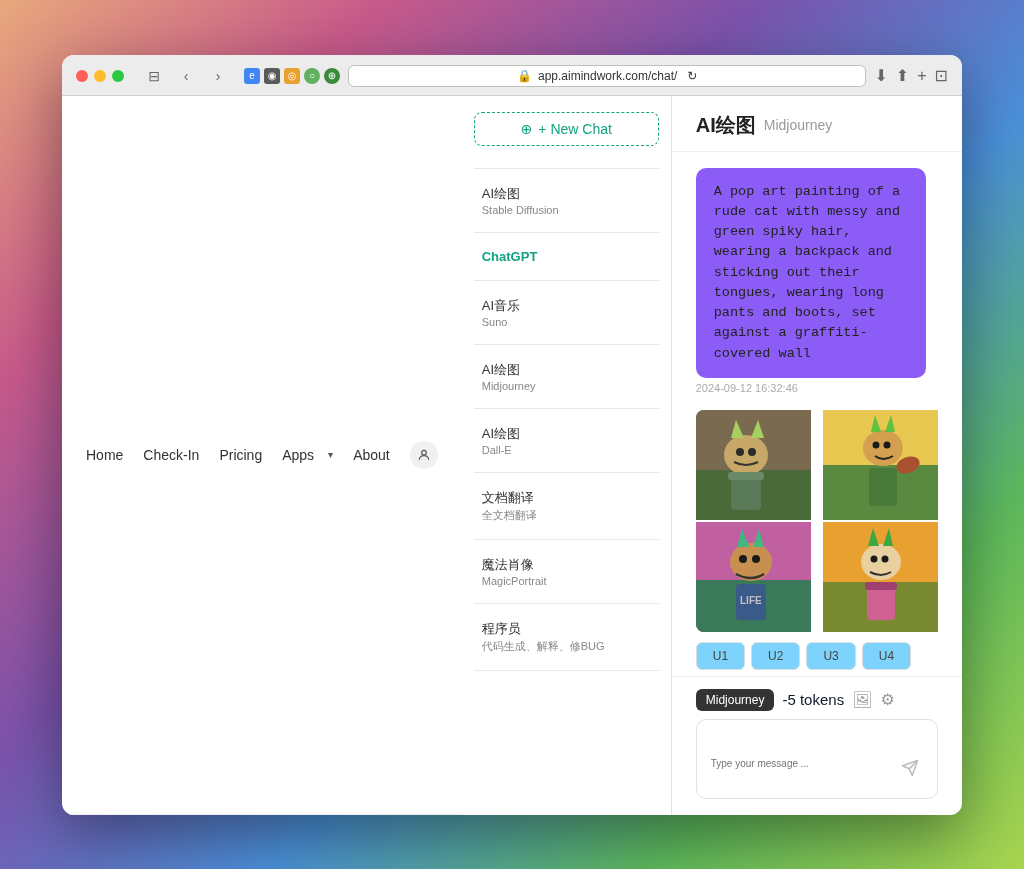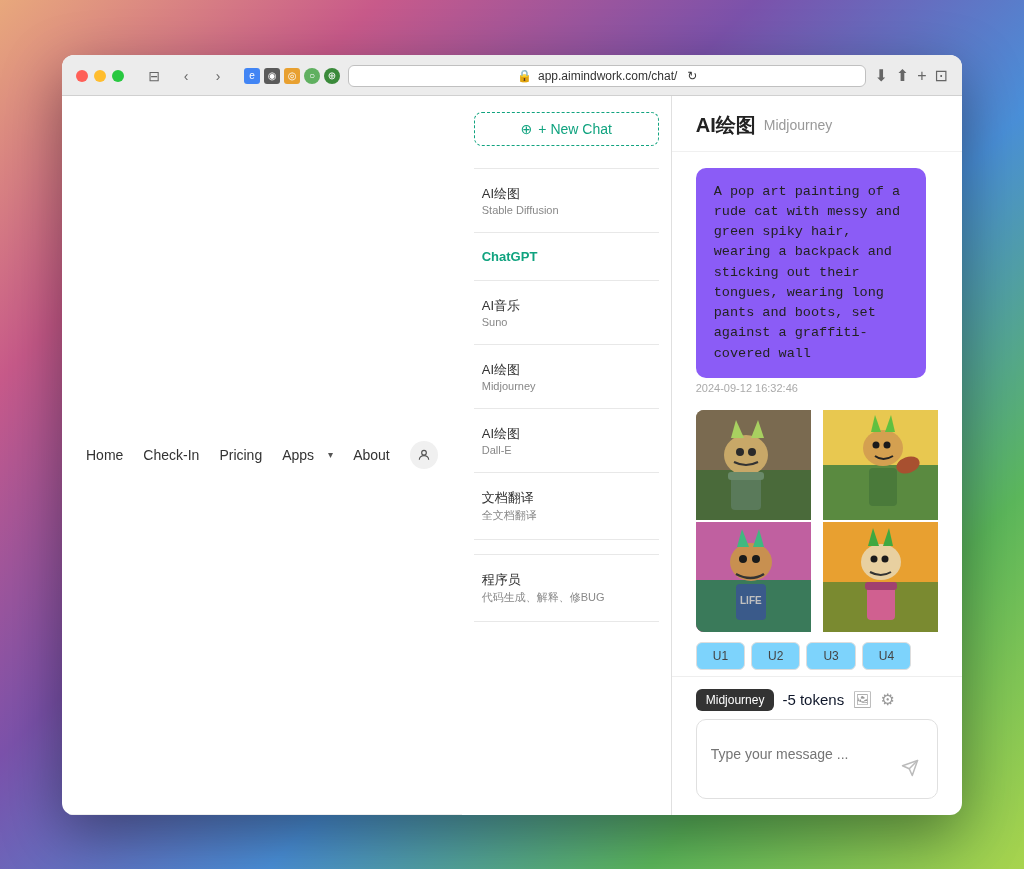--- a/index.html
+++ b/index.html
@@ -326,21 +326,21 @@
       padding: 12px 14px;
       display: flex;
       align-items: flex-end;
       gap: 8px;
       min-height: 80px;
     }
     .chat-input {
       flex: 1;
       border: none;
       outline: none;
-      font-size: 14px;
+      font-size: 10px;
       color: #999;
       resize: none;
       font-family: inherit;
       line-height: 1.5;
     }
     .send-btn {
       background: transparent;
       border: none;
       cursor: pointer;
       color: #bbb;
@@ -470,20 +470,24 @@
 
         <div class="sidebar-divider"></div>
 
         <div class="sidebar-item">
           <div class="sidebar-item-title">文档翻译</div>
           <div class="sidebar-item-subtitle">全文档翻译</div>
         </div>
 
         <div class="sidebar-divider"></div>
 
+        <div class="sidebar-item">
+          <div class="sidebar-item-title">魔法肖像</div>
+          <div class="sidebar-item-subtitle">MagicPortrait</div>
+        </div>
 
         <div class="sidebar-divider"></div>
 
         <div class="sidebar-item">
           <div class="sidebar-item-title">程序员</div>
           <div class="sidebar-item-subtitle">代码生成、解释、修BUG</div>
         </div>
 
         <div class="sidebar-divider"></div>
 

